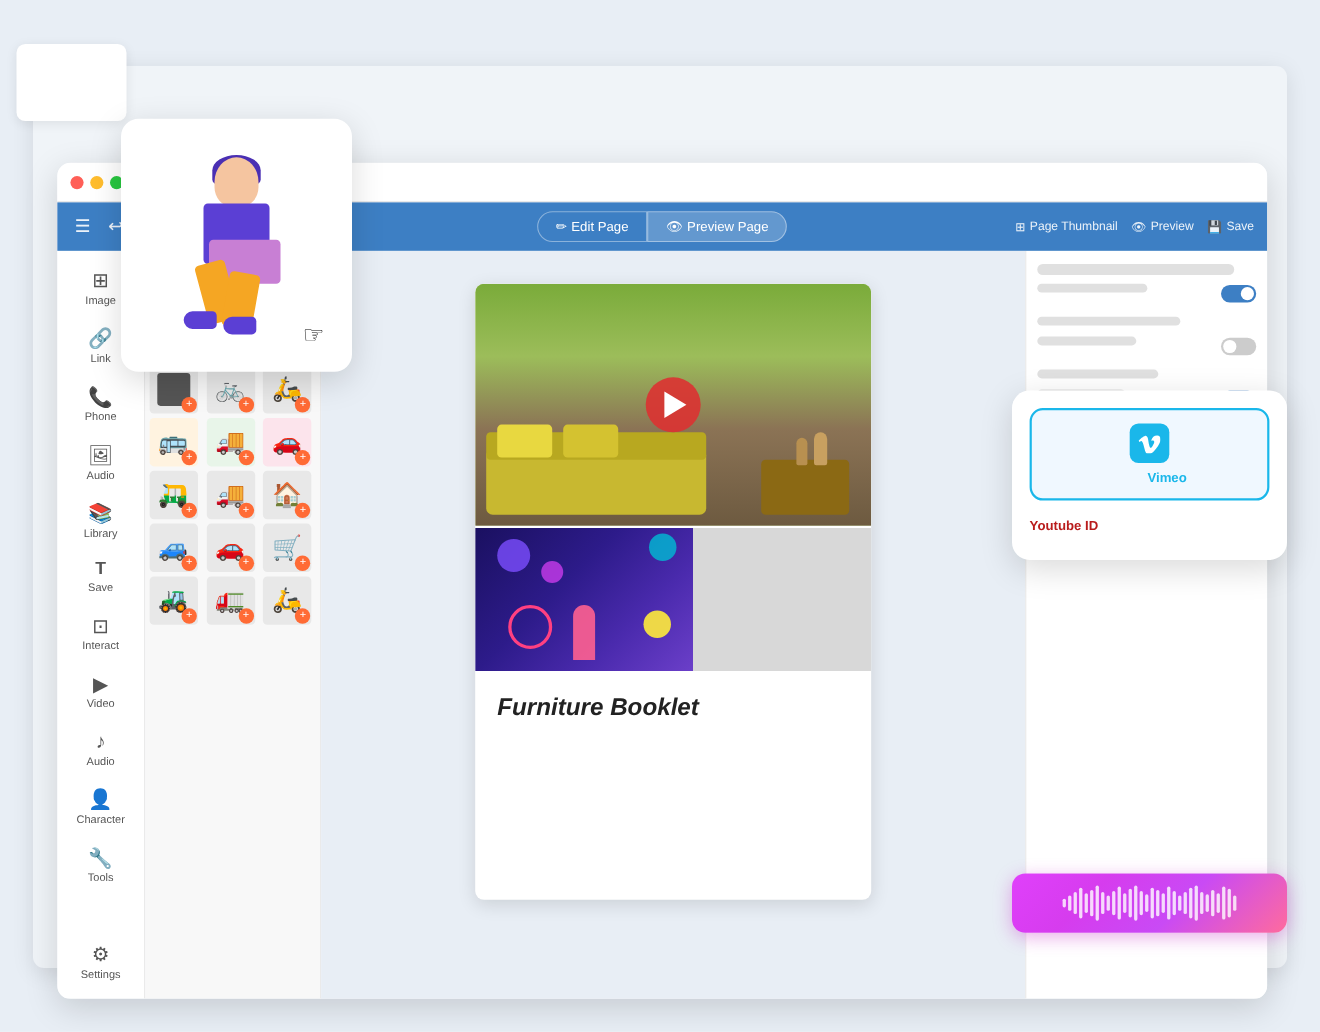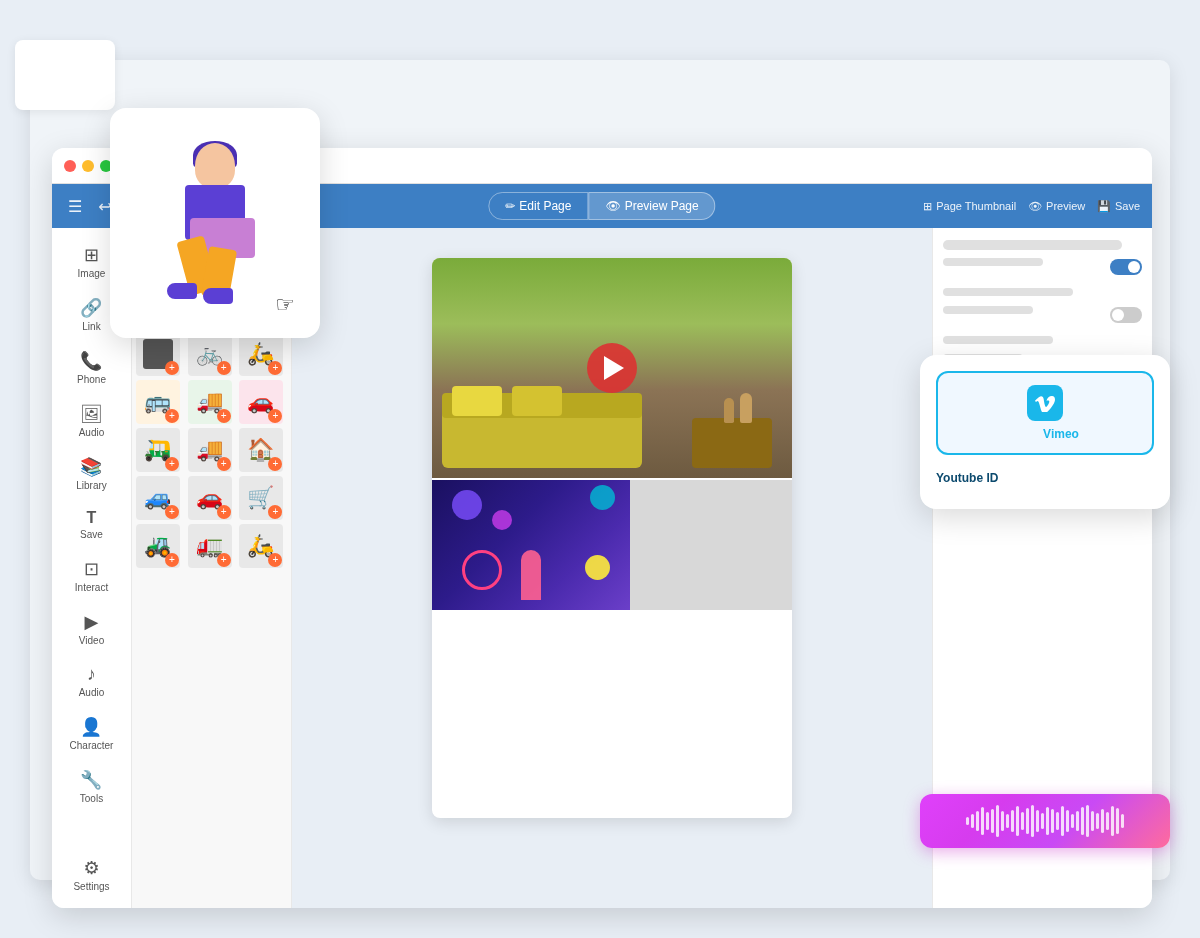--- a/index.html
+++ b/index.html
@@ -532,21 +532,21 @@
       font-weight: 600;
     }
     .source-label.yt { color: #ff4d6d; }
     .source-label.vm { color: #1ab7ea; margin-left: 32px; }
     .youtube-id-section {
       margin-bottom: 0;
     }
     .youtube-id-label {
       font-size: 12px;
       font-weight: 600;
-      color: #0c4a6e;
+      color: #b91c1c;
       margin-bottom: 8px;
     }
     .youtube-id-input {
       width: 100%;
       padding: 10px 12px;
       border: 1px solid #e0e0e0;
       border-radius: 8px;
       font-size: 13px;
       color: #888;
       background: #fafafa;
@@ -811,20 +811,21 @@
             <div style="position:absolute;top:5px;right:15px;width:25px;height:25px;background:#00bcd4;border-radius:50%;opacity:0.8;"></div>
             <div style="position:absolute;bottom:20px;left:30px;width:40px;height:40px;background:transparent;border:3px solid #ff4081;border-radius:50%;"></div>
             <div style="position:absolute;bottom:30px;right:20px;width:25px;height:25px;background:#ffeb3b;border-radius:50%;opacity:0.9;"></div>
 
             <div style="position:absolute;bottom:10px;left:50%;transform:translateX(-50%);width:20px;height:50px;background:#ff6090;border-radius:10px 10px 0 0;opacity:0.9;"></div>
           </div>
           <div class="secondary-img-2"></div>
         </div>
 
         <div class="page-card-text">
+          <div class="page-title-text">Furniture Booklet</div>
         </div>
       </div>
     </div>
 
     <div class="props-panel">
       <div class="props-bar w-full" style="width:90%;height:10px;background:#e0e0e0;border-radius:5px;margin-bottom:8px;"></div>
       <div class="props-row">
         <div class="props-bar" style="width:100px;height:8px;background:#e0e0e0;border-radius:4px;"></div>
         <div class="props-toggle on"></div>
       </div>

